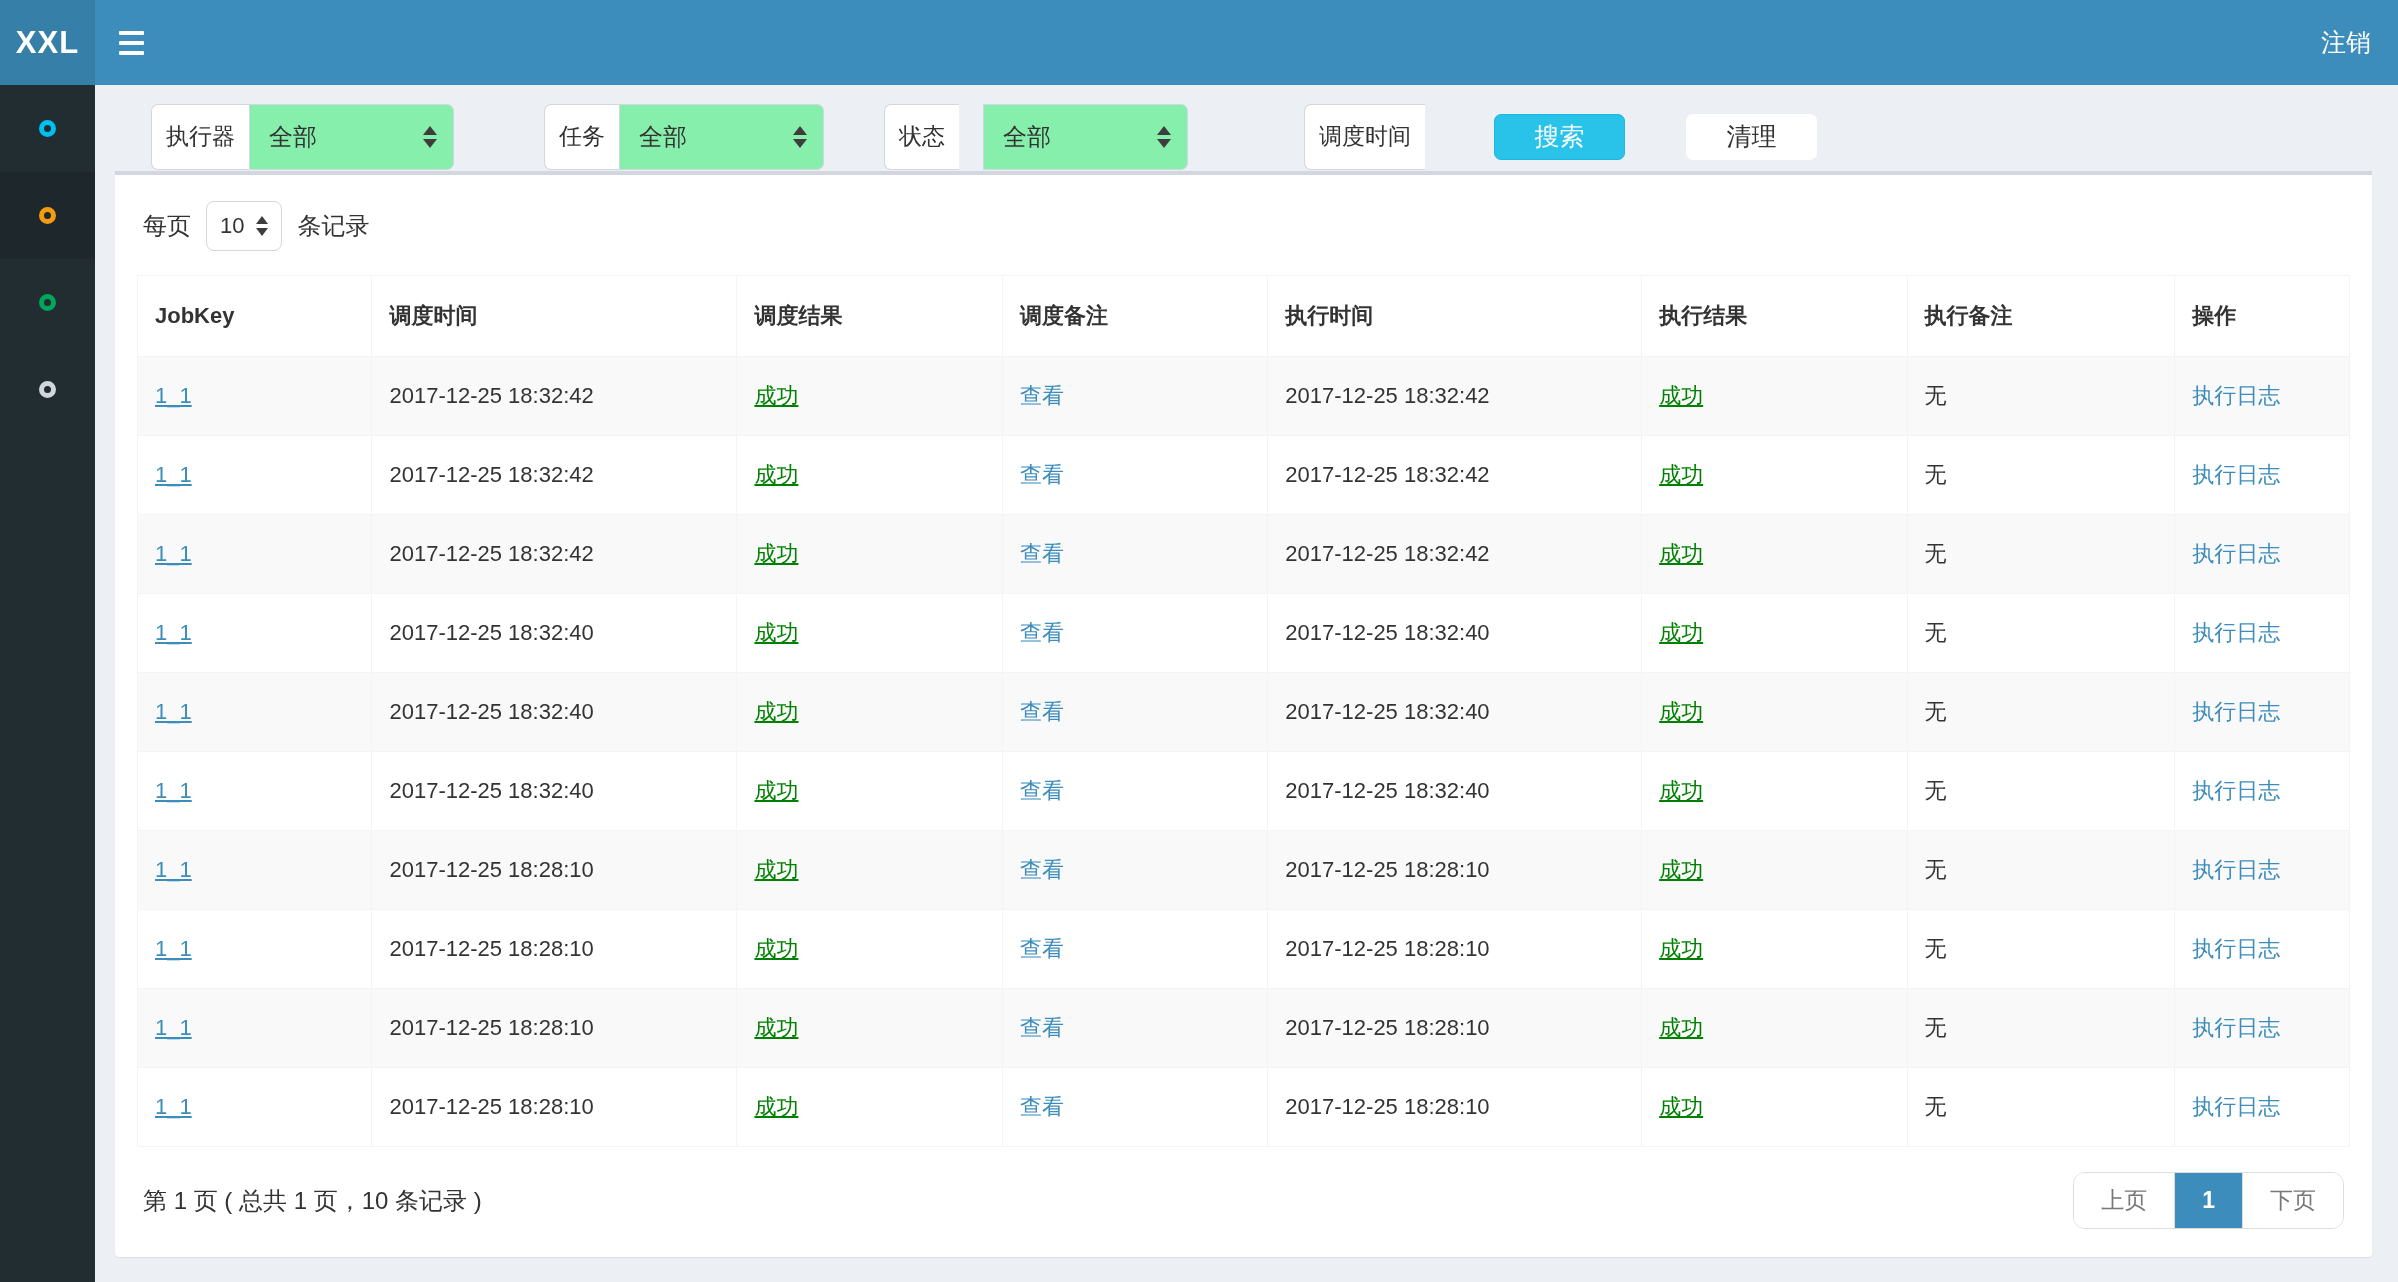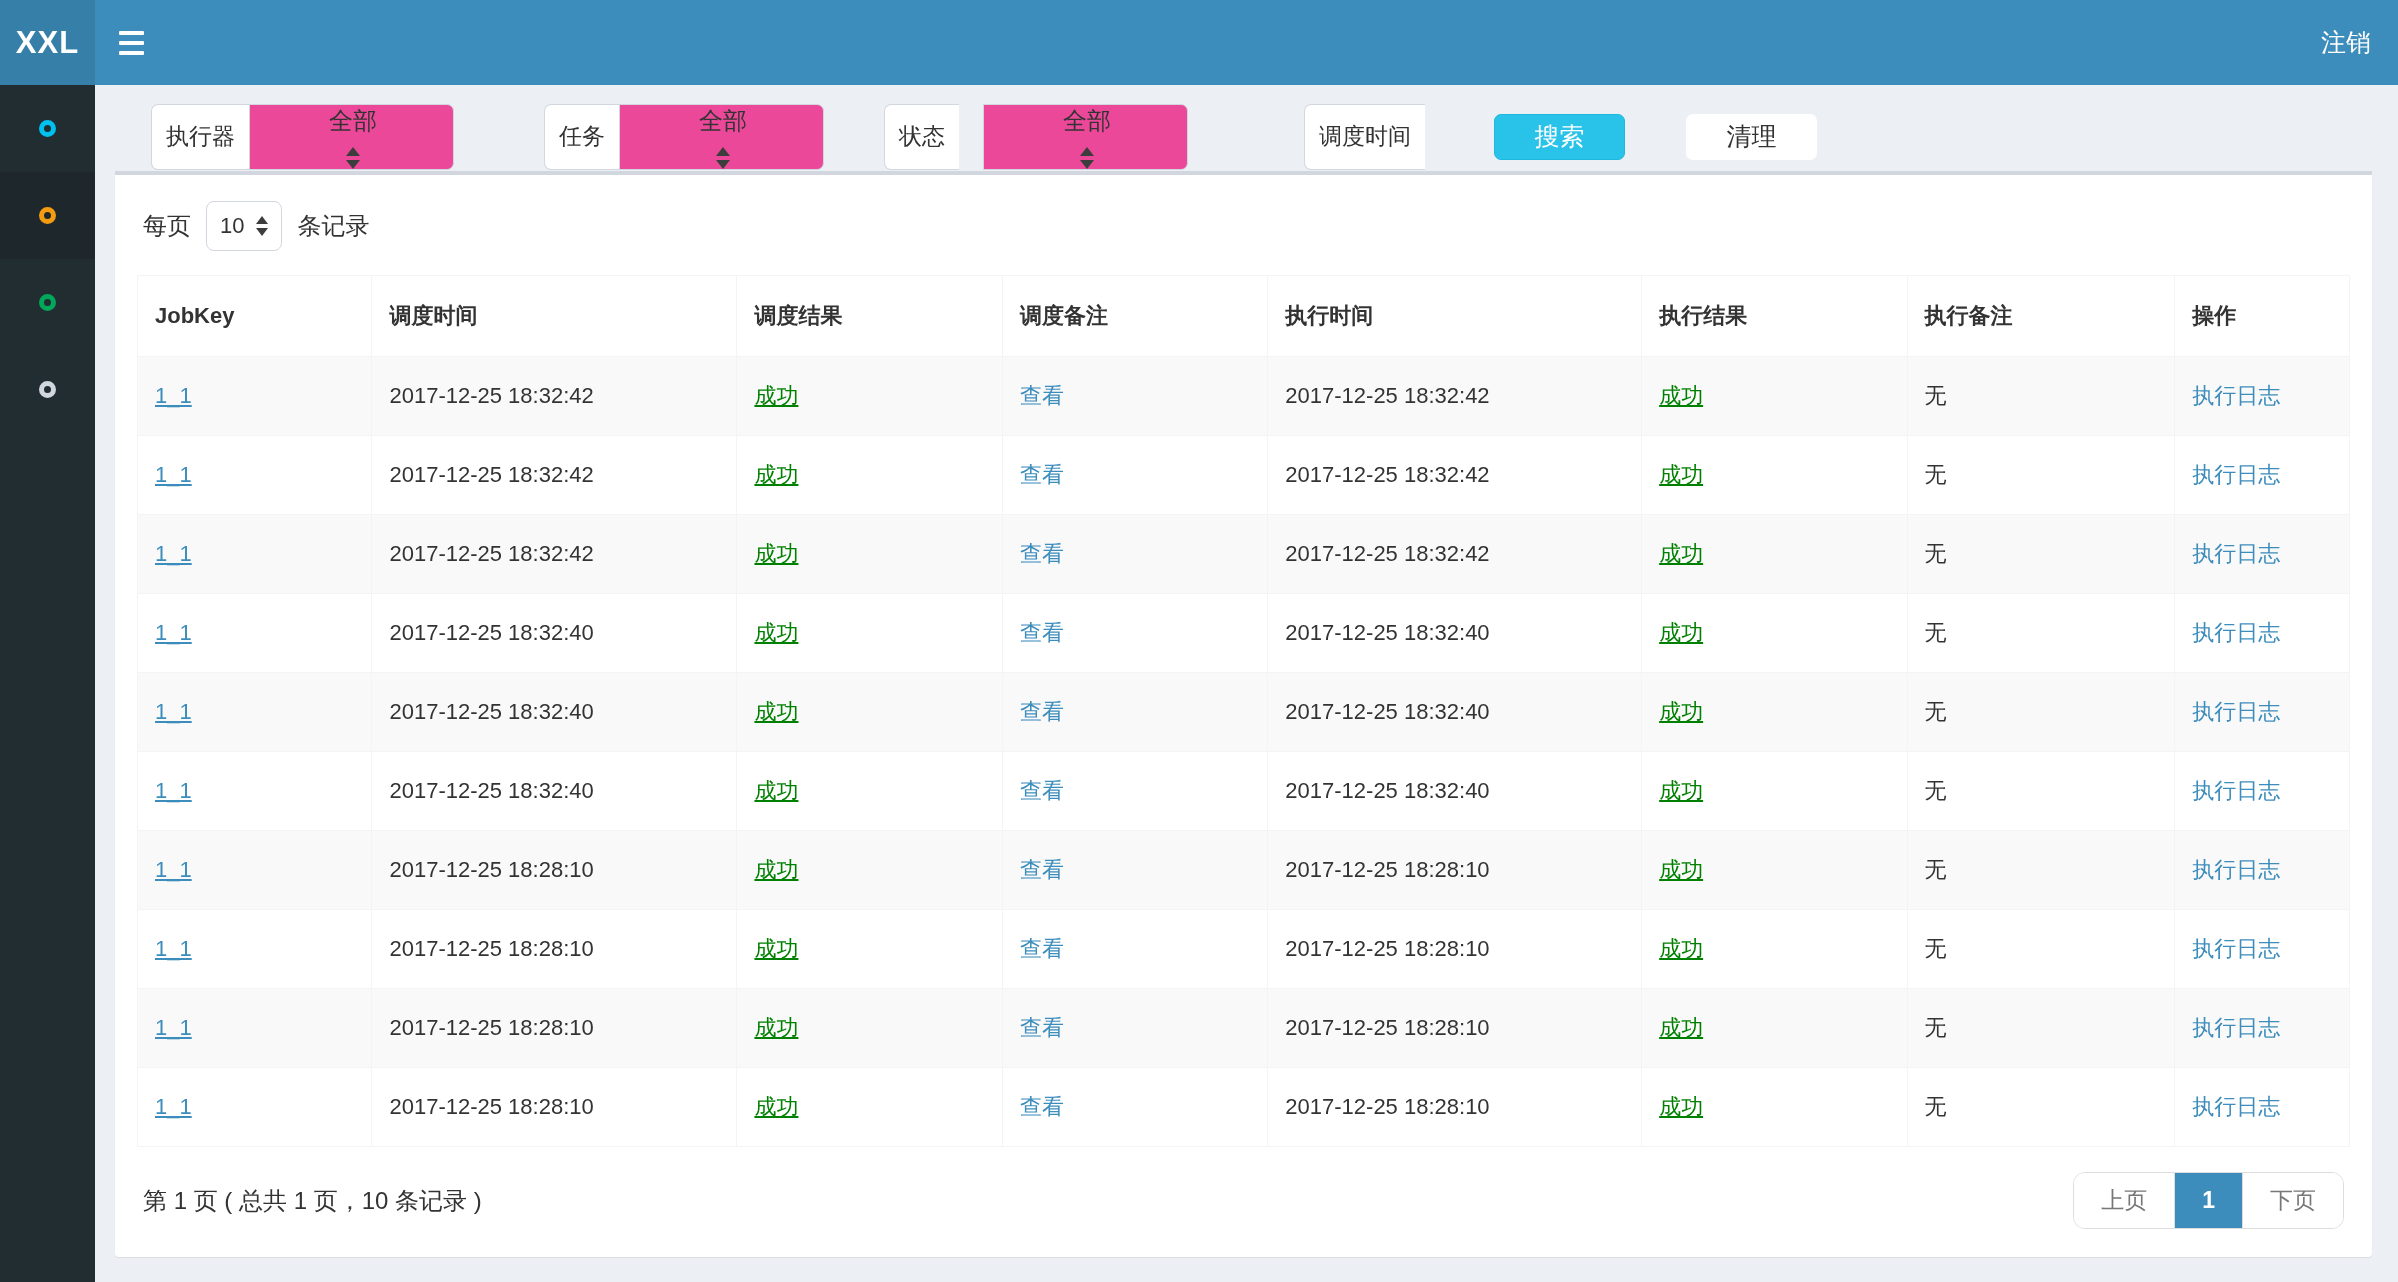--- a/index.html
+++ b/index.html
@@ -32,22 +32,22 @@
   
   .filter-row { display:flex; align-items:center; padding-left:36px; height:67px; position:relative; z-index:2; }
   .input-group { display:flex; align-items:stretch; height:66px; }
   .ig-addon {
     display:flex; align-items:center; padding:0 14px; background:#fff;
     border:1px solid #d2d6de; border-right:none; border-radius:7px 0 0 7px;
     font-size:23px; color:#333; white-space:nowrap;
   }
   .ig-select {
     display:flex; align-items:center; justify-content:space-between;
-    background:#ec4899; border:1px solid #d2d6de; border-radius:0 7px 7px 0;
-    padding:0 16px 0 19px; font-size:24px; color:#333; cursor:pointer;flex-direction:column;
+    background:#86efac; border:1px solid #d2d6de; border-radius:0 7px 7px 0;
+    padding:0 16px 0 19px; font-size:24px; color:#333; cursor:pointer;
   }
   .w-select { width:205px; }
   .ig-input {
     display:flex; align-items:center; background:#eee; border:1px solid #d2d6de;
     border-left:none; border-radius:0 7px 7px 0; padding:0 14px; font-size:22.5px;
     color:#333; width:551px; white-space:nowrap; cursor:text;
   }
   .spinner { display:flex; flex-direction:column; align-items:center; gap:4px; }
   .tri-up { width:0; height:0; border-left:7px solid transparent; border-right:7px solid transparent; border-bottom:9px solid #3d3d3d; }
   .tri-down { width:0; height:0; border-left:7px solid transparent; border-right:7px solid transparent; border-top:9px solid #3d3d3d; }

